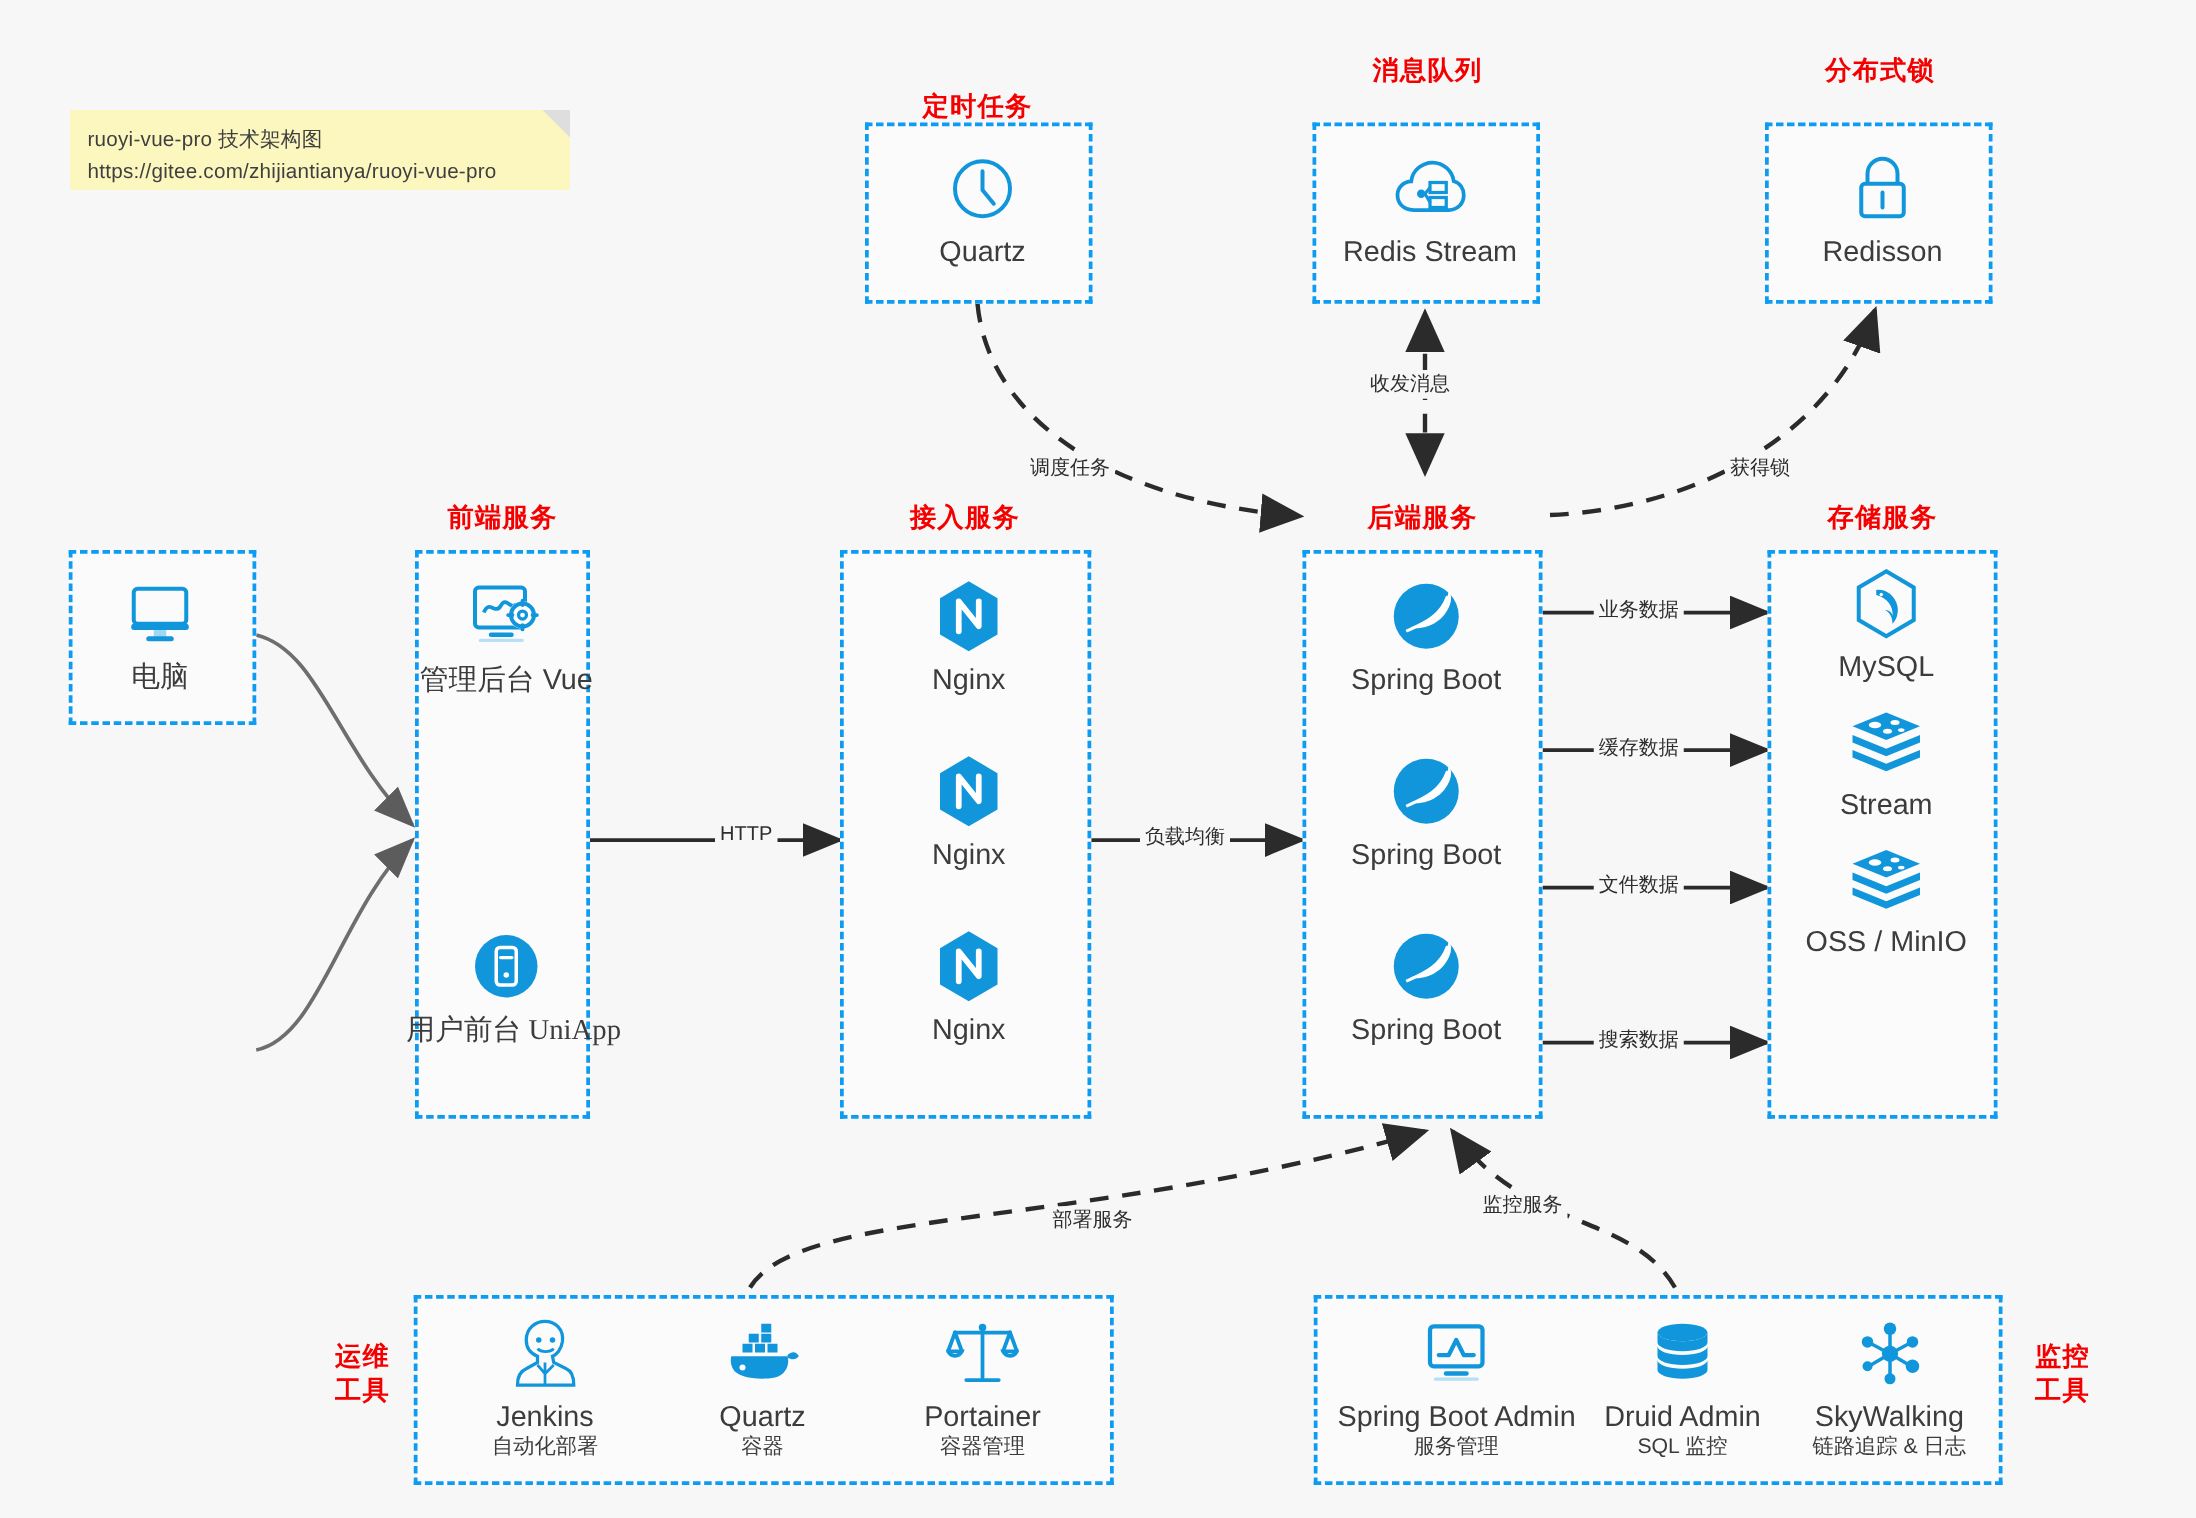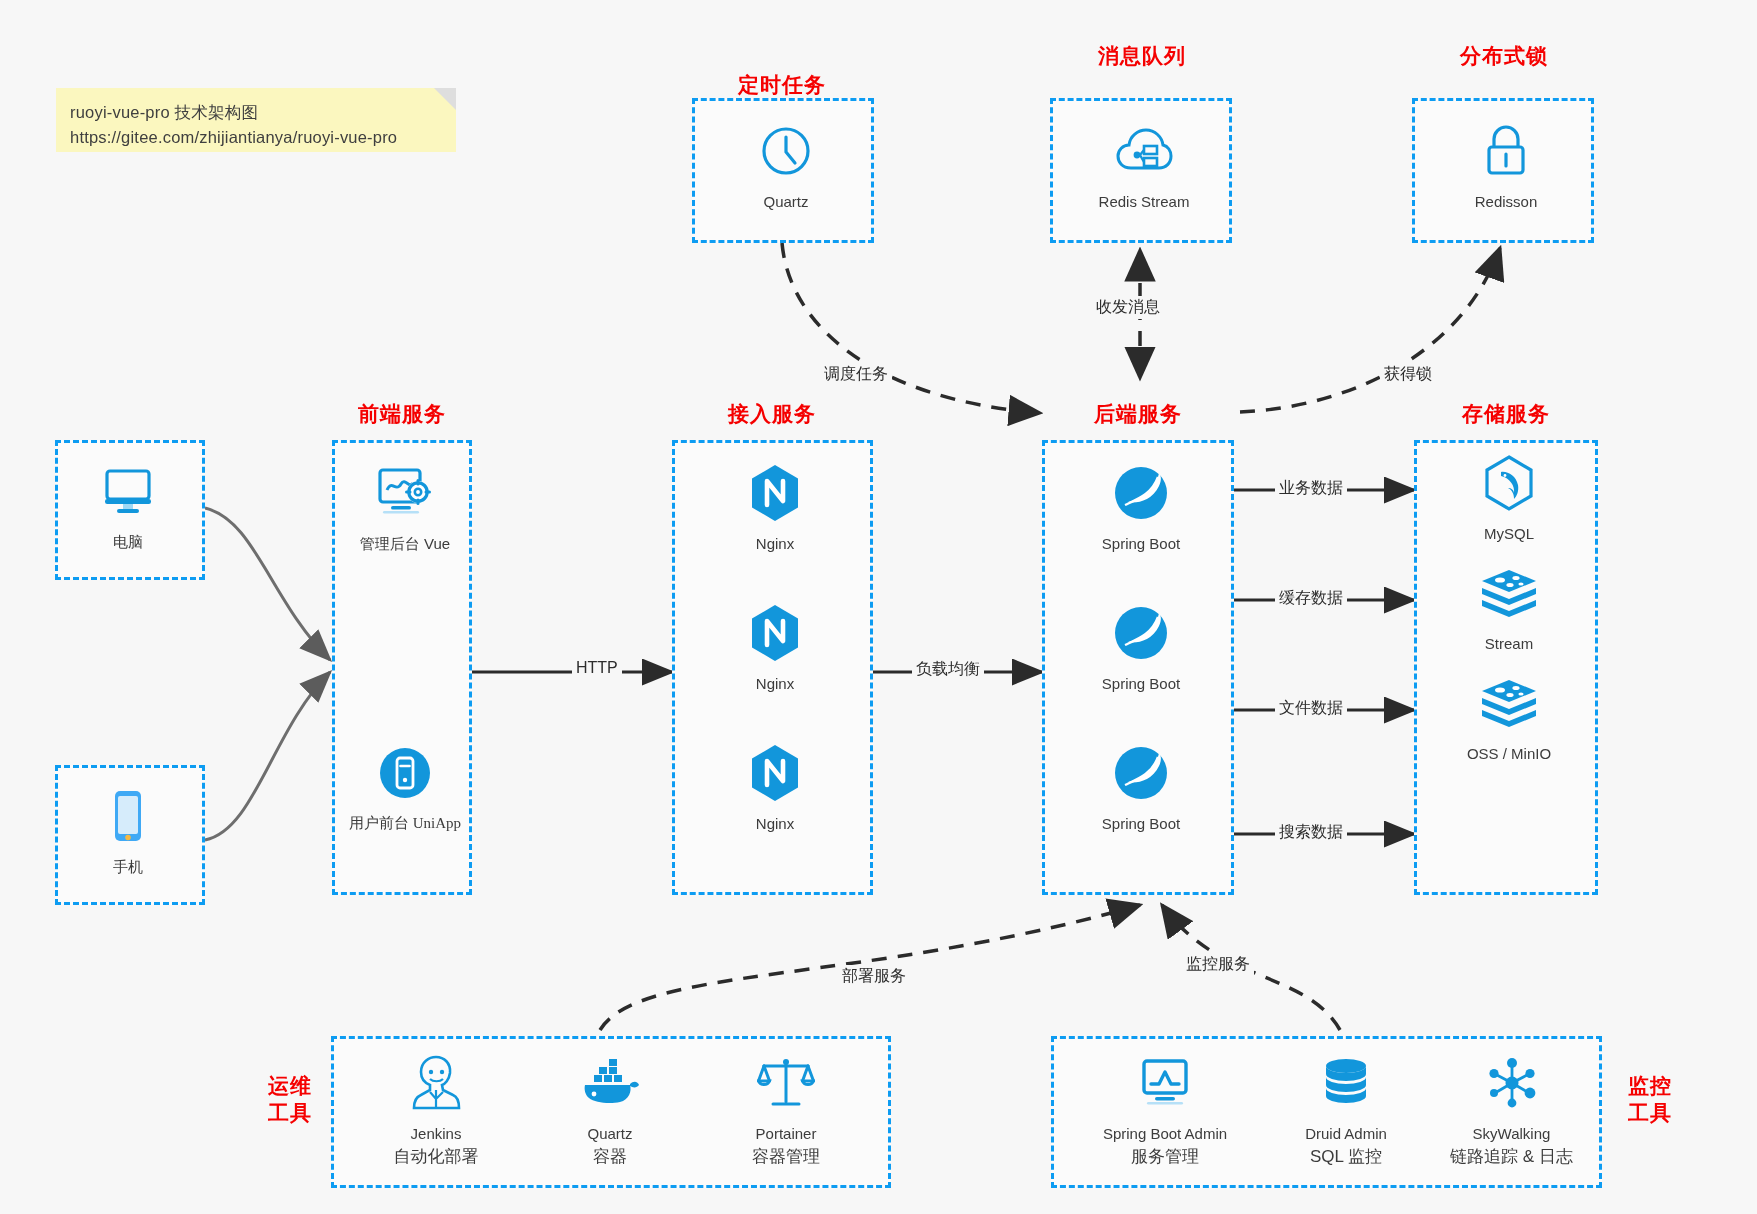--- a/index.html
+++ b/index.html
@@ -29,21 +29,21 @@
   }
   .gtitle{
     position:absolute;color:#f50000;font-weight:bold;font-size:21px;
     text-align:center;white-space:nowrap;letter-spacing:1px;
   }
   .gtitle.side{line-height:27px;}
 
   
   .node{position:absolute;text-align:center;width:160px;}
   .node .ic{height:64px;display:flex;align-items:center;justify-content:center;}
-  .node .cap{font-size:15px;line-height:23px;color:#3c3c3c;margin-top:7px;white-space:nowrap;}
+  .node .cap{font-size:23px;line-height:23px;color:#3c3c3c;margin-top:7px;white-space:nowrap;}
   .node .cap2{font-size:17px;line-height:23px;color:#3c3c3c;white-space:nowrap;}
 
   
   .elabel{
     position:absolute;font-size:16px;color:#2d2d2d;background:#f7f7f7;
     padding:1px 4px;white-space:nowrap;
   }
 </style>
 </head>
 <body>
@@ -144,32 +144,20 @@
         <svg width="52" height="56" viewBox="0 0 52 56">
           <path d="M14 24 L14 16 A12 12 0 0 1 38 16 L38 24" fill="none" stroke="#1296db" stroke-width="3.2"></path>
           <rect x="9" y="24" width="34" height="26" rx="3" fill="none" stroke="#1296db" stroke-width="3.2"></rect>
           <line x1="26" y1="31" x2="26" y2="43" stroke="#1296db" stroke-width="3.2" stroke-linecap="round"></line>
         </svg>
       </div>
       <div class="cap">Redisson</div>
     </div>
   </div>
 
-  <div class="gbox" style="left:55px;top:765px;width:150px;height:140px;">
-    <div class="node" style="left:-5px;top:16px;width:150px;">
-      <div class="ic">
-        <svg width="40" height="56" viewBox="0 0 40 56">
-          <rect x="7" y="3" width="26" height="50" rx="5" fill="#3fa9f5"></rect>
-          <rect x="10" y="8" width="20" height="38" rx="2" fill="#d6ecfb"></rect>
-          <circle cx="20" cy="49.5" r="2.8" fill="#f5b841"></circle>
-        </svg>
-      </div>
-      <div class="cap">手机</div>
-    </div>
-  </div>
 
   <div class="gtitle" style="left:332px;top:400px;width:140px;">前端服务</div>
   <div class="gbox" style="left:332px;top:440px;width:140px;height:455px;">
     <div class="node" style="left:-10px;top:18px;width:160px;">
       <div class="ic">
         <svg width="60" height="54" viewBox="0 0 60 54">
           <rect x="5" y="4" width="40" height="32" rx="3" fill="none" stroke="#1296db" stroke-width="3.2"></rect>
           <path d="M12 24 C17 13 21 27 26 18 C30 11 34 23 38 17" fill="none" stroke="#1296db" stroke-width="3"></path>
           <rect x="16" y="40" width="20" height="3.6" rx="1.8" fill="#1296db"></rect>
           <rect x="8" y="45" width="36" height="2.6" rx="1.3" fill="#b6e0f7"></rect>

